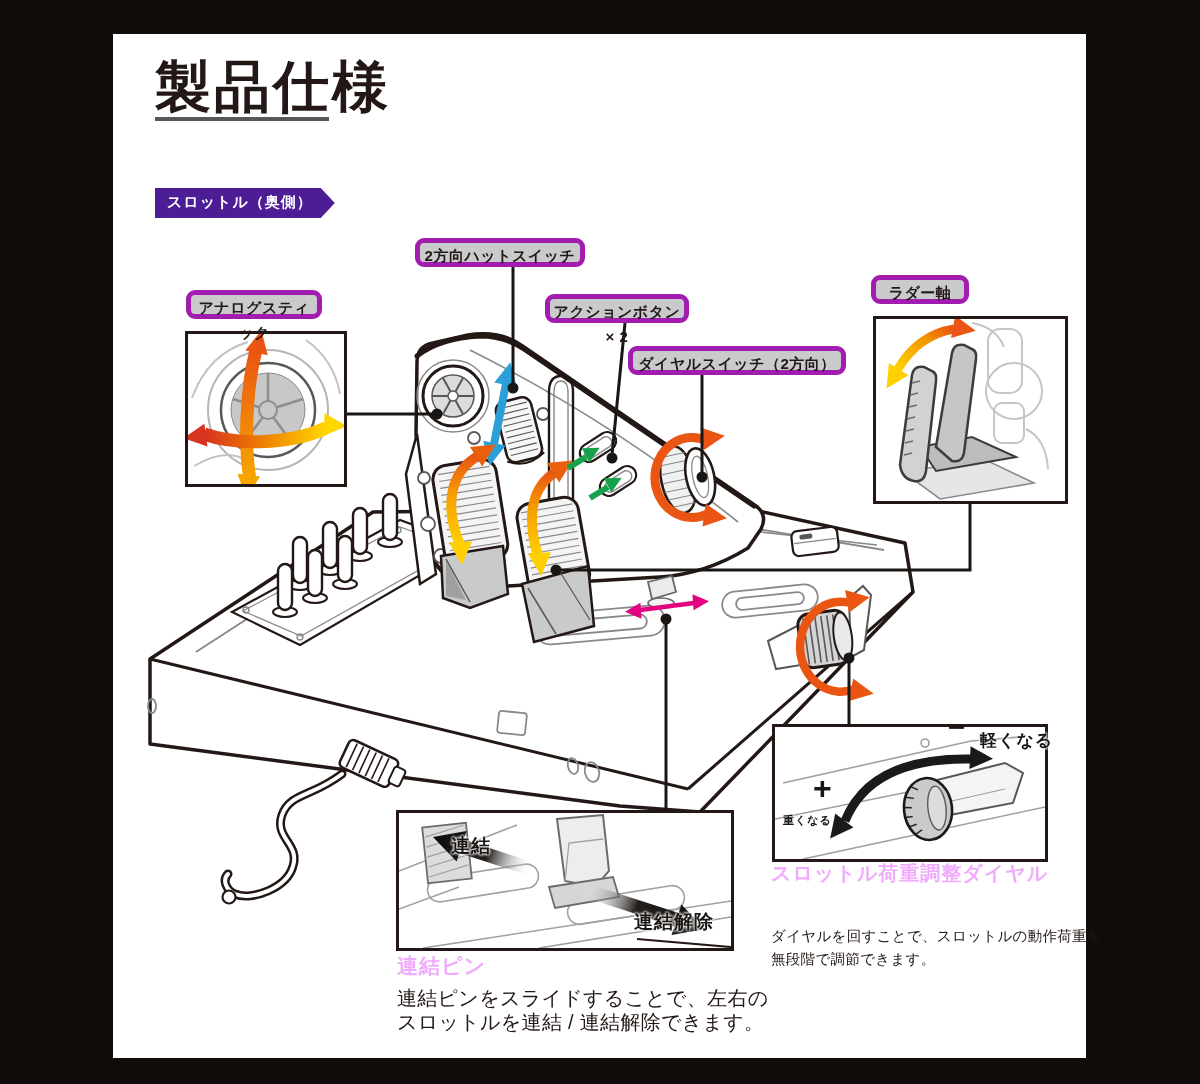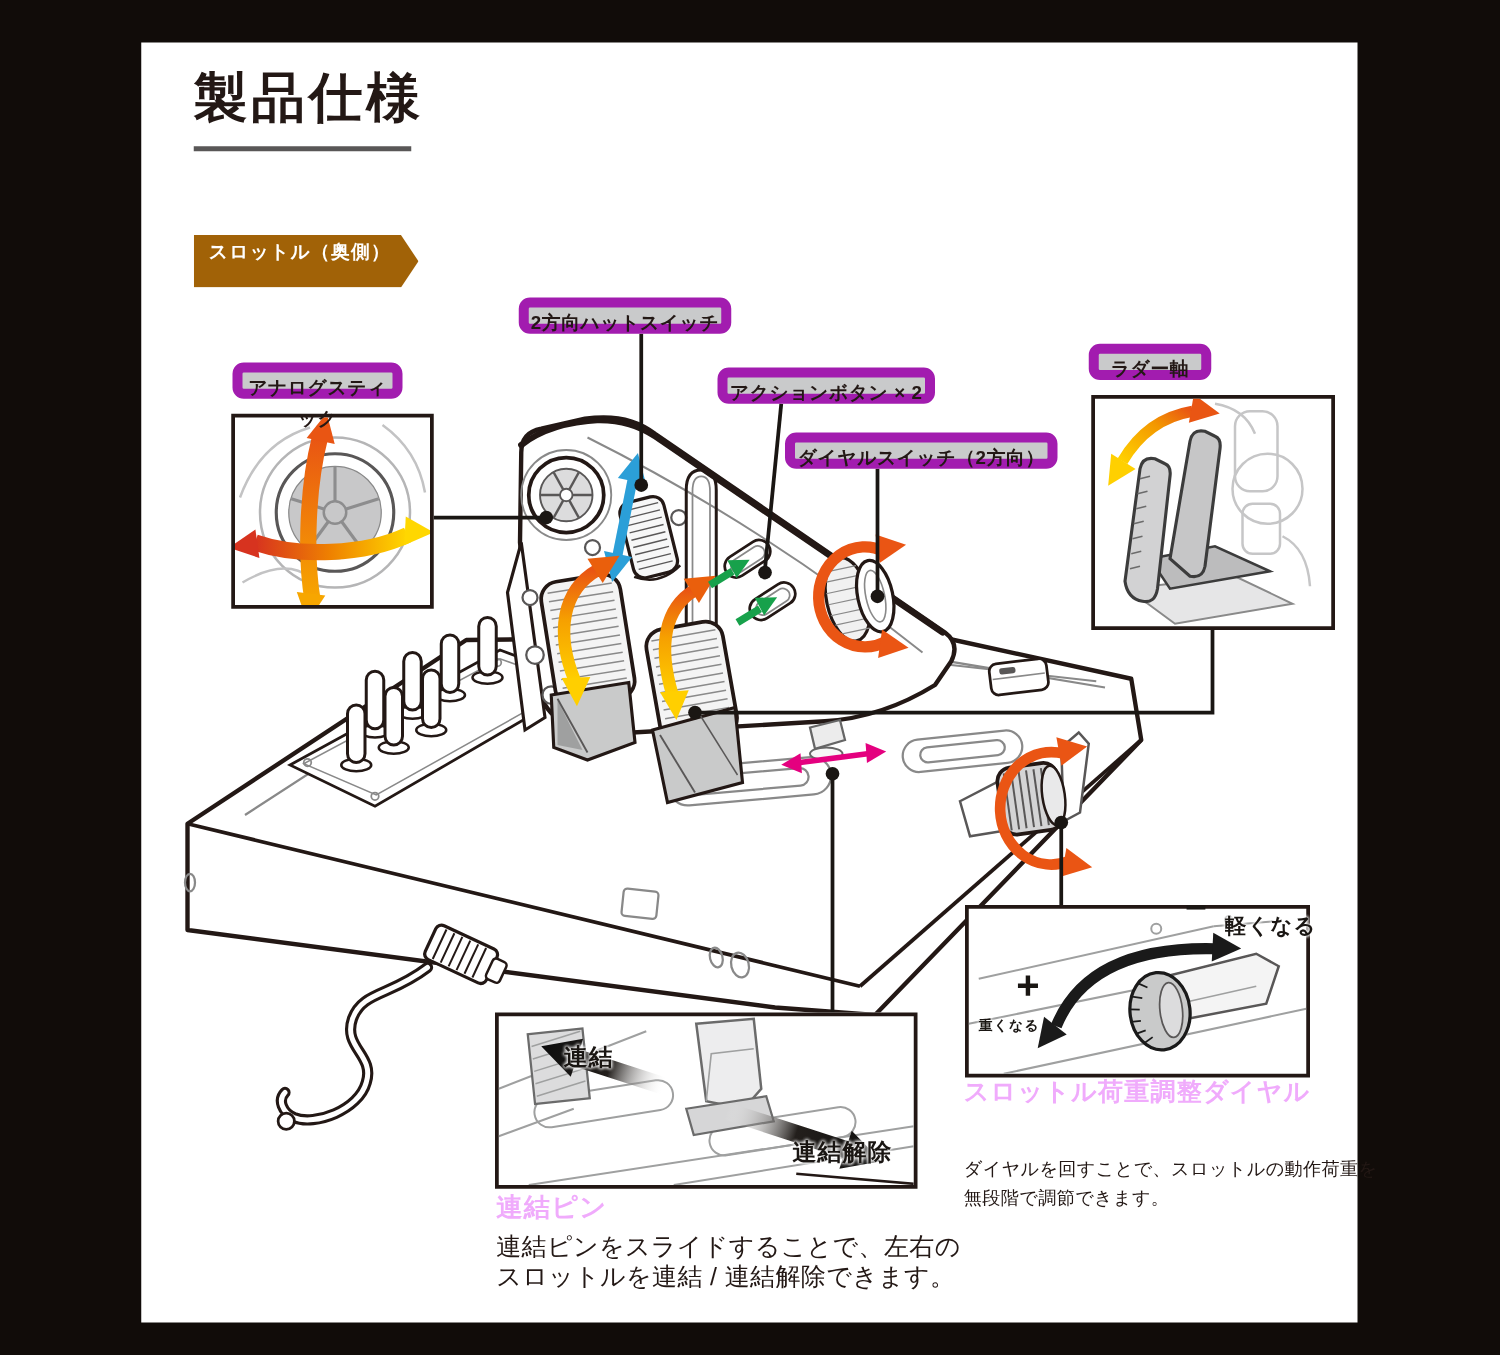--- a/index.html
+++ b/index.html
@@ -1,27 +1,27 @@
 <!DOCTYPE html>
 <html><head>
 <meta charset="utf-8">
 <style>
   html,body{margin:0;padding:0;}
   body{width:1200px;height:1084px;background:#110c09;position:relative;overflow:hidden;
        font-family:"Liberation Sans","DejaVu Sans",sans-serif;}
   .canvas{position:absolute;left:0;top:0;width:1200px;height:1084px;}
   .page{position:absolute;left:113px;top:34px;width:973px;height:1024px;background:#ffffff;}
   .abs{position:absolute;}
-  .title-main{left:155px;top:50px;font-size:43px;font-weight:700;color:#231815;letter-spacing:3px;}
+  .title-main{left:155px;top:50px;font-size:56px;font-weight:700;color:#231815;letter-spacing:3px;}
   .title-sub{left:352px;top:50px;font-size:46px;font-weight:700;color:#231815;letter-spacing:1px;}
   .title-underline{left:155px;top:117px;width:174px;height:4px;background:#595757;}
-  .badge{left:155px;top:188px;height:30px;background:#a16207;color:#ffffff;font-size:15px;
-         font-weight:600;letter-spacing:1px;line-height:27px;padding:0 22px 12px 12px;
+  .badge{left:155px;top:188px;height:30px;background:#4c1d95;color:#ffffff;font-size:15px;
+         font-weight:600;letter-spacing:1px;line-height:27px;padding:0 22px 0 12px;
          clip-path:polygon(0 0,calc(100% - 14px) 0,100% 50%,calc(100% - 14px) 100%,0 100%);}
-  .pill{border:8px solid #a21caf;border-radius:9px;background:#c9cacb;color:#231815;
+  .pill{border:5px solid #a21caf;border-radius:9px;background:#c9cacb;color:#231815;
         font-size:15px;font-weight:600;text-align:center;height:29px;line-height:25px;
         box-sizing:border-box;letter-spacing:0.5px;}
   .inset{border:3px solid #231815;background:#ffffff;box-sizing:border-box;}
   .inset svg{position:absolute;left:0;top:0;}
   .inset-label{font-weight:700;color:#1a1613;font-size:19px;letter-spacing:1px;
                text-shadow:0 0 3px #fff,0 0 3px #fff,0 0 3px #fff;}
   .sign{font-weight:700;color:#1a1613;line-height:1;}
   .heading{font-weight:700;color:#f0abfc;letter-spacing:1px;}
   .para{color:#231815;font-size:20px;line-height:24px;letter-spacing:0.3px;}
   .para span{display:block;}
@@ -457,21 +457,21 @@
       <use href="#ah" fill="#1a1a1a" transform="translate(202,31) rotate(93)"></use>
     </svg>
   </div>
 
   <div class="abs title-main">製品仕様</div>
   <div class="abs title-underline"></div>
   <div class="abs badge">スロットル（奥側）</div>
 
   <div class="abs pill" style="left:415px;top:238px;width:170px;">2方向ハットスイッチ</div>
   <div class="abs pill" style="left:186px;top:290px;width:136px;">アナログスティック</div>
-  <div class="abs pill" style="left:574px;top:294px;width:174px;">アクションボタン × 2</div>
+  <div class="abs pill" style="left:545px;top:294px;width:144px;">アクションボタン × 2</div>
   <div class="abs pill" style="left:628px;top:346px;width:218px;">ダイヤルスイッチ（2方向）</div>
   <div class="abs pill" style="left:871px;top:275px;width:98px;text-align:center;">ラダー軸</div>
 
   <div class="abs inset-label" style="left:451px;top:833px;">連結</div>
   <div class="abs inset-label" style="left:634px;top:909px;">連結解除</div>
 
   <div class="abs sign" style="left:948px;top:712px;font-size:30px;">−</div>
   <div class="abs inset-label" style="left:980px;top:729px;font-size:17px;">軽くなる</div>
   <div class="abs sign" style="left:813px;top:772px;font-size:32px;">+</div>
   <div class="abs inset-label" style="left:783px;top:813px;font-size:11px;text-align:center;">重くなる</div>

